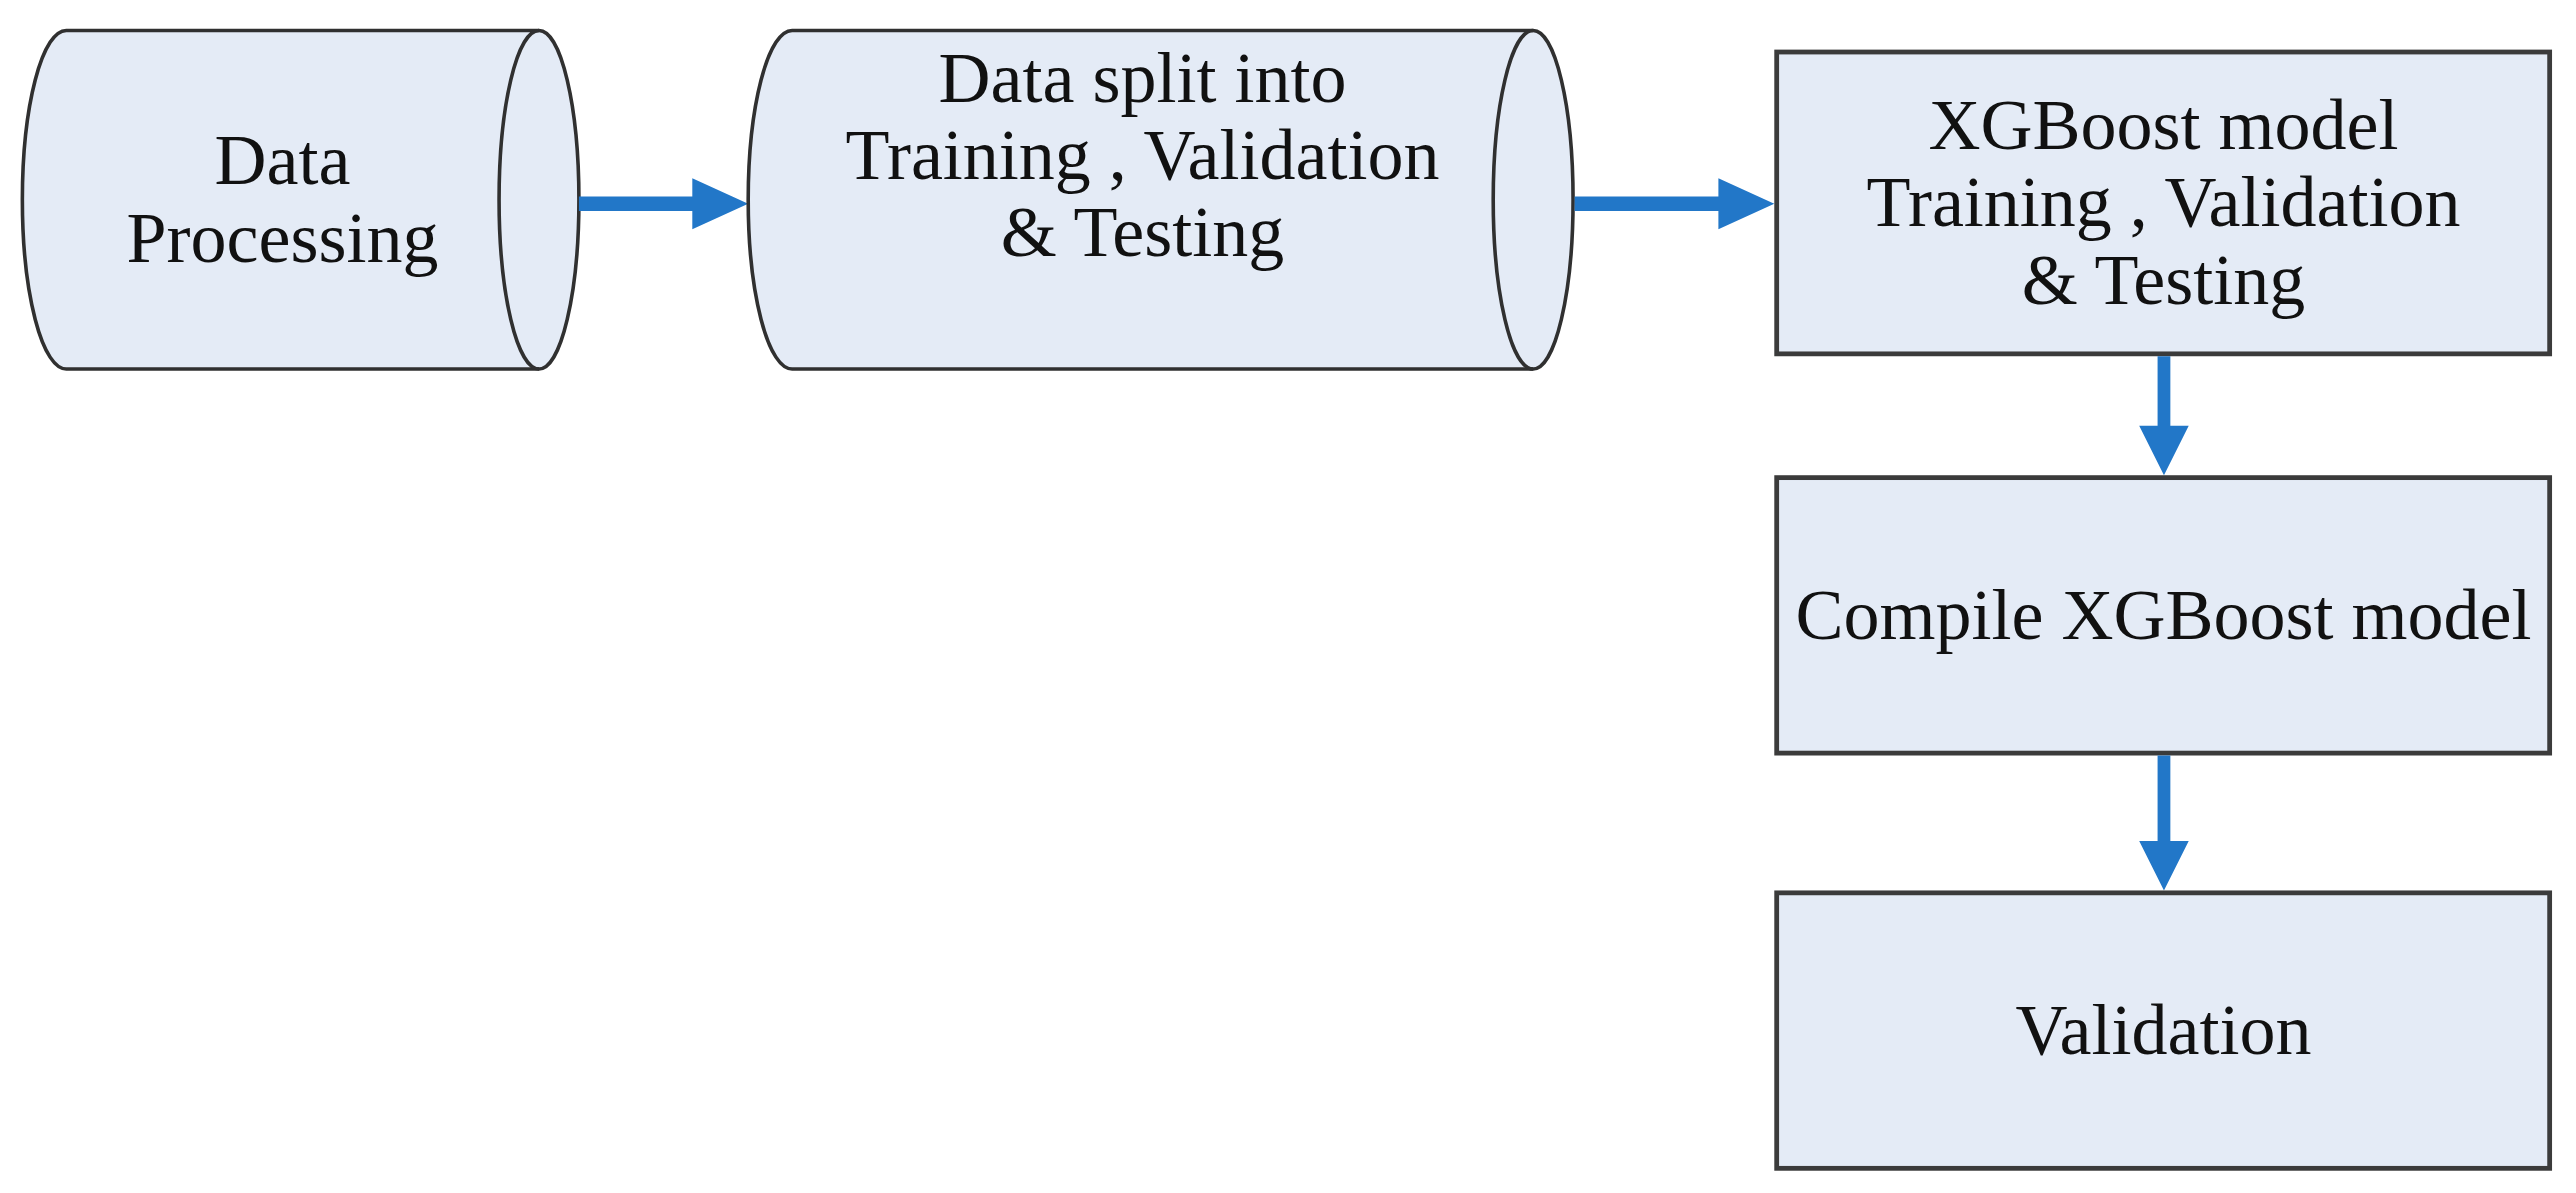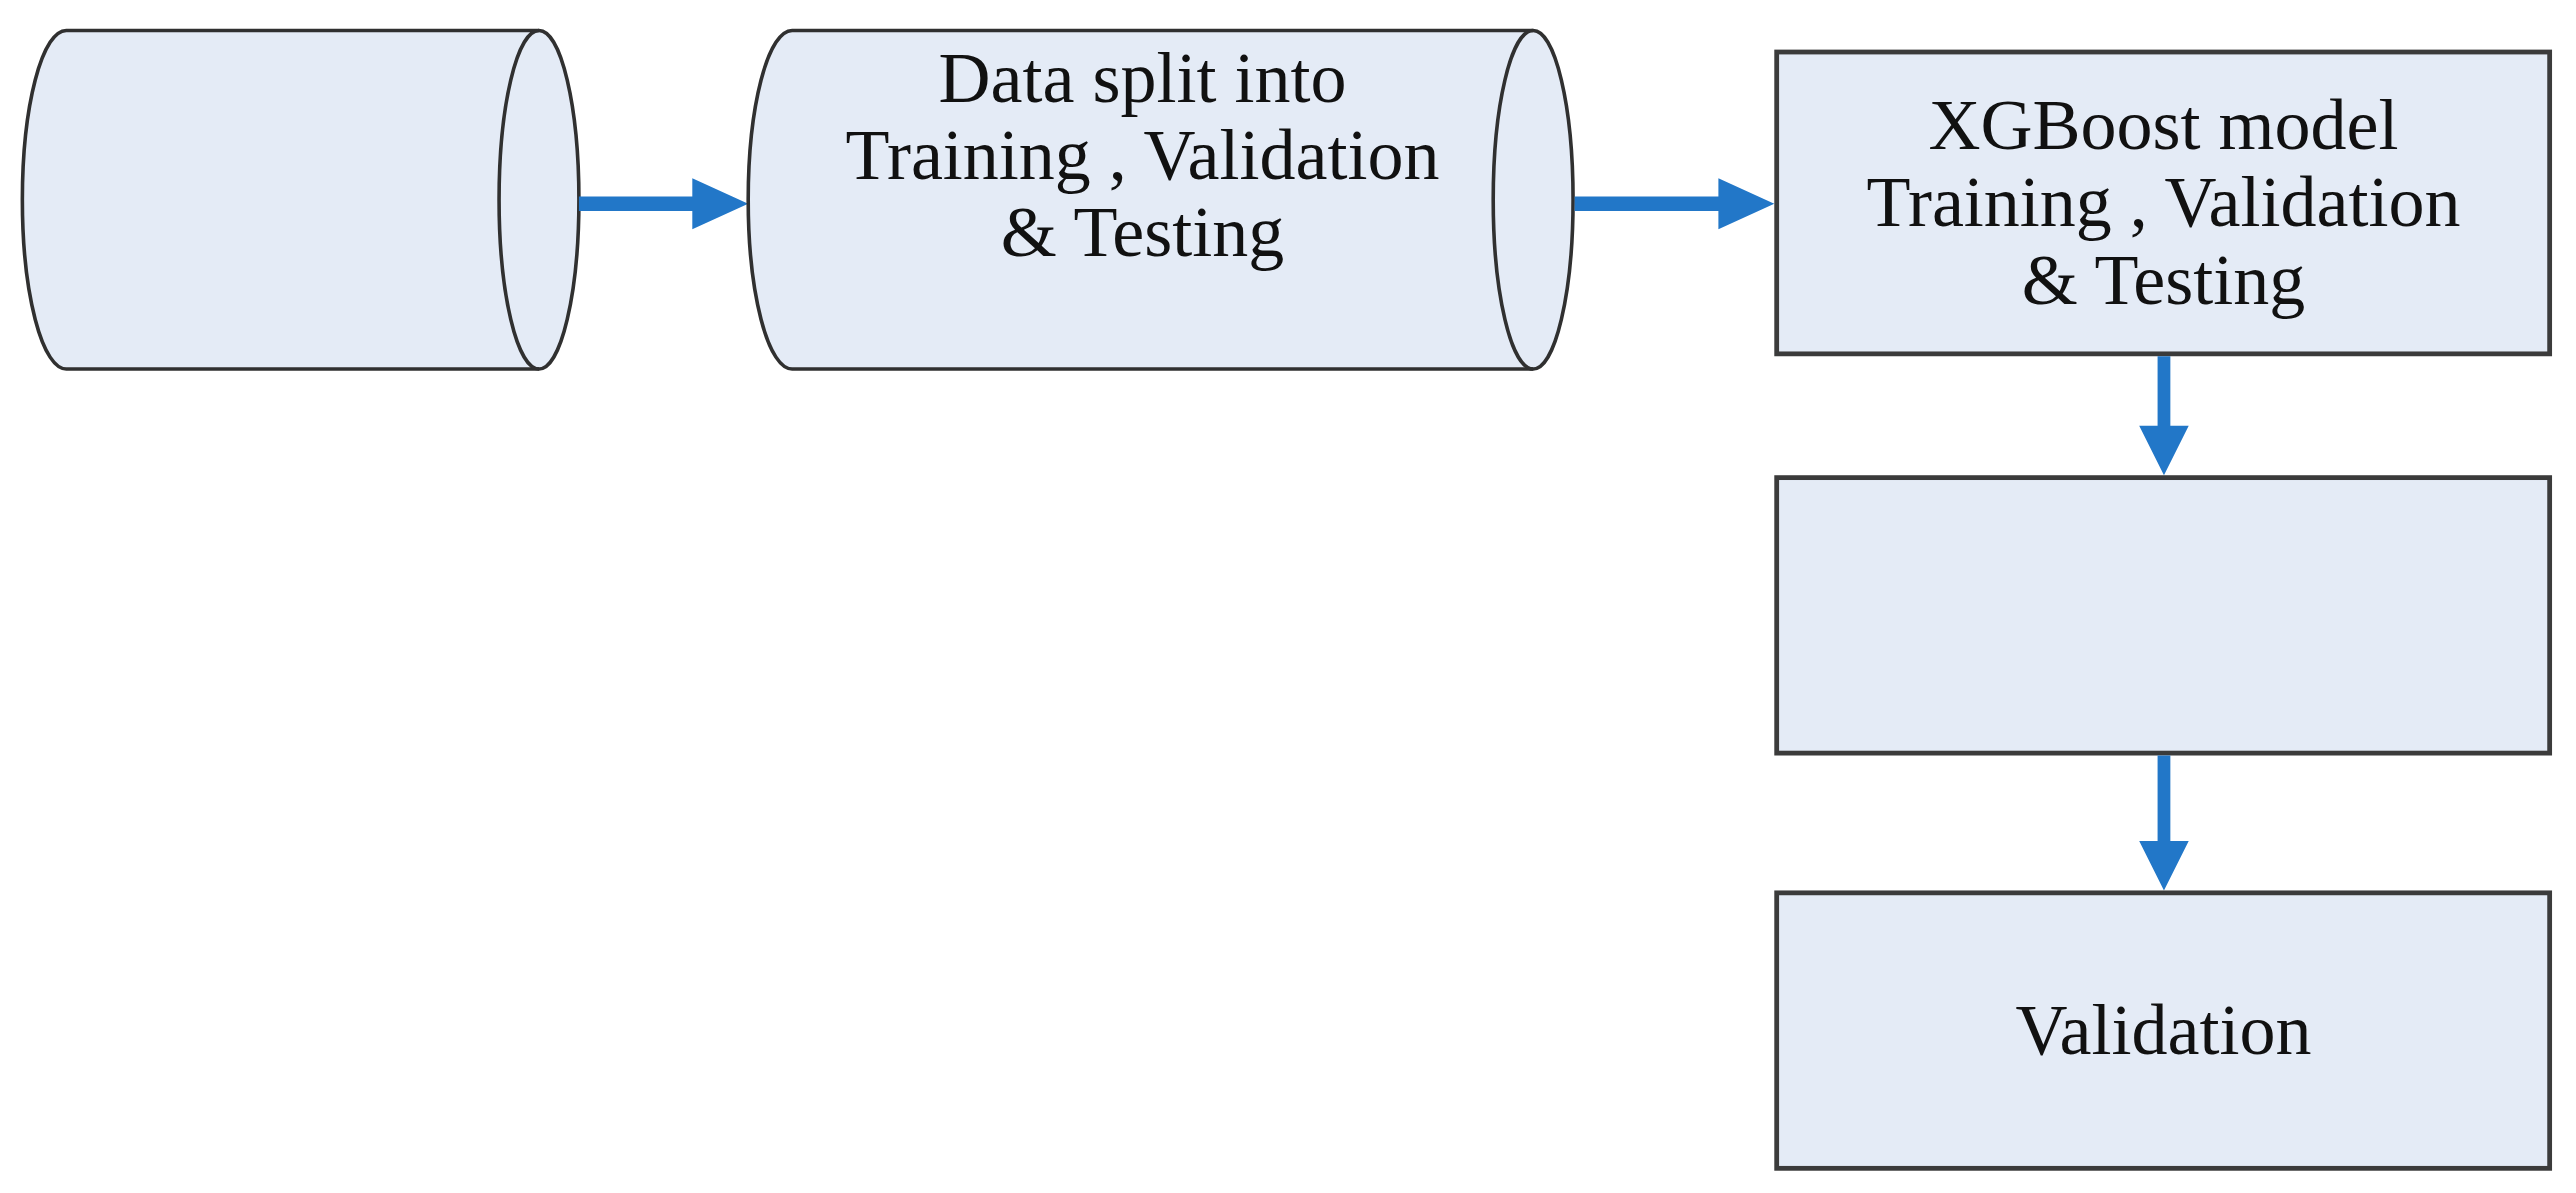--- a/index.html
+++ b/index.html
@@ -76,25 +76,28 @@
 
     <polygon class="arrow" points="2702,446 2702,533 2679,533 2710,595 2741,533 2718,533 2718,446"></polygon>
 
     <rect class="flow-rect" x="2225" y="598" width="968" height="345"></rect>
 
     <polygon class="arrow" points="2702,946 2702,1053 2679,1053 2710,1115 2741,1053 2718,1053 2718,946"></polygon>
 
     <rect class="flow-rect" x="2225" y="1118" width="968" height="345"></rect>
   </svg>
 
+  <div class="node-label" style="left:66px;  top:30px;   width:433px; height:339px;">Data
+Processing</div>
 
   <div class="node-label" style="left:792px; top:30px;   width:701px; height:251px;">Data split into
 Training , Validation
 &amp; Testing</div>
 
   <div class="node-label" style="left:1777px; top:52px;  width:773px; height:302px;">XGBoost model
 Training , Validation
 &amp; Testing</div>
 
+  <div class="node-label" style="left:1777px; top:478px; width:773px; height:275px;">Compile XGBoost model</div>
 
   <div class="node-label" style="left:1777px; top:893px; width:773px; height:275px;">Validation</div>
 </div>
 
 
 </body></html>

